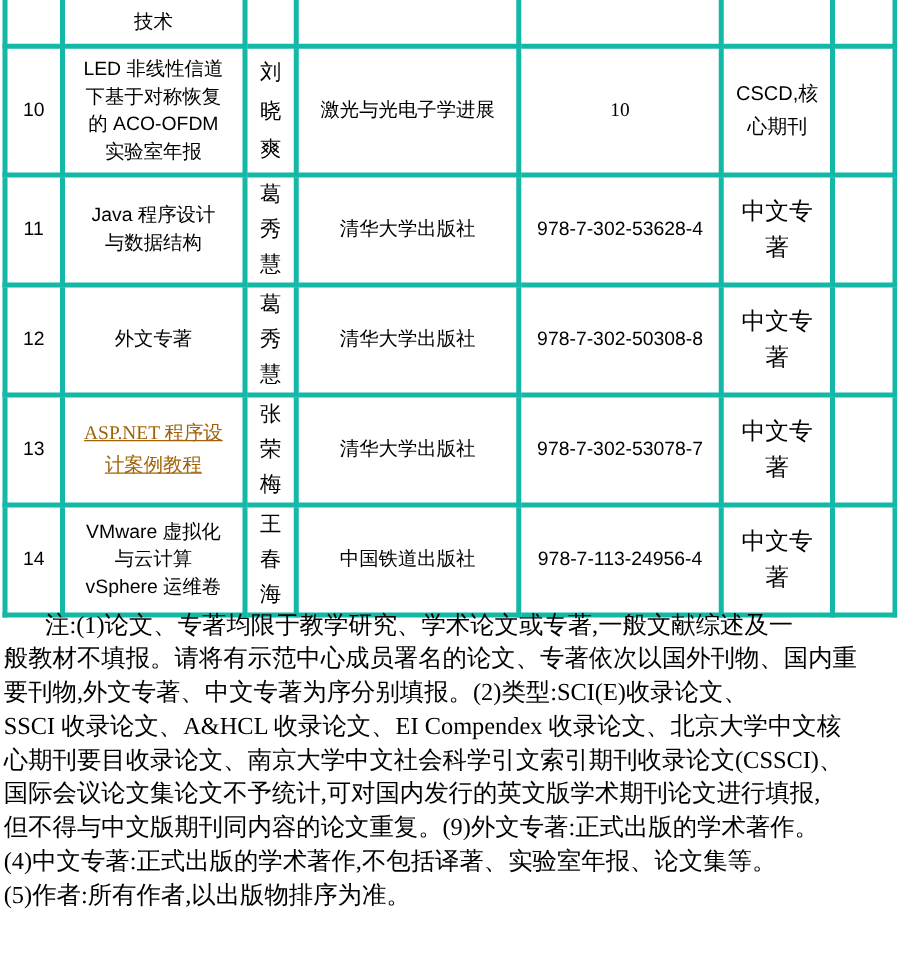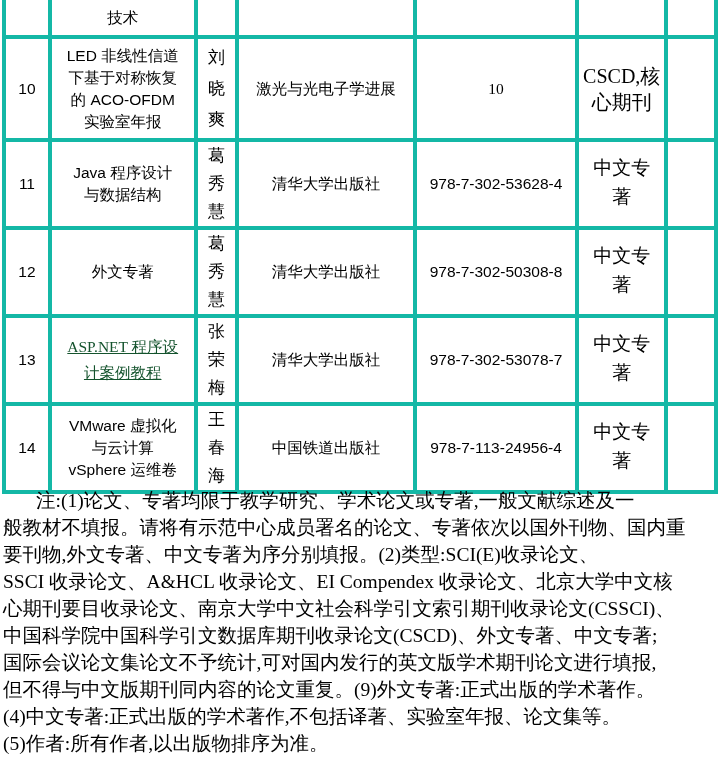--- a/index.html
+++ b/index.html
@@ -20,23 +20,23 @@
     overflow:hidden;
   }
   tr.cut td{border-top:none;}
   .left{text-align:left;padding-left:9px;}
   .serif{font-family:"Liberation Serif", serif;}
   .authors div{line-height:28px;font-size:17px;}
   tr.r10 .authors div{line-height:31px;}
   .title2{line-height:24px;}
   .code{font-size:16px;margin-top:24px;}
   .issue-num{font-family:"Liberation Serif", serif;font-size:20px;}
-  .cat-cn div{font-family:Liberation Mono, monospace;font-size:19px;line-height:29px;}
-  .cat-j div{font-size:20px;line-height:26px;font-family:Liberation Serif, serif;}
-  a.booklink{color:#14532d;cursor:pointer;}
+  .cat-cn div{font-family:Liberation Sans, sans-serif;font-size:19px;line-height:29px;}
+  .cat-j div{font-size:16px;line-height:26px;}
+  a.booklink{color:#a16207;cursor:pointer;}
   a.booklink div{text-decoration:underline;line-height:26px;}
   
   .notes{
     position:absolute;left:3px;top:487px;width:712px;
     font-family:"Liberation Serif", serif;
     font-size:19.5px;line-height:27px;color:#000;
   }
   .notes .ln{white-space:nowrap;}
   .notes .ln.indent{text-indent:33px;}
 </style>
@@ -174,20 +174,19 @@
     </tr>
   </tbody>
     </table>
 
   <div class="notes">
     <div class="ln indent">注:(1)论文、专著均限于教学研究、学术论文或专著,一般文献综述及一</div>
     <div class="ln">般教材不填报。请将有示范中心成员署名的论文、专著依次以国外刊物、国内重</div>
     <div class="ln">要刊物,外文专著、中文专著为序分别填报。(2)类型:SCI(E)收录论文、</div>
     <div class="ln">SSCI 收录论文、A&amp;HCL 收录论文、EI Compendex 收录论文、北京大学中文核</div>
     <div class="ln">心期刊要目收录论文、南京大学中文社会科学引文索引期刊收录论文(CSSCI)、</div>
-    <div class="ln">中国科学院中国科学引文数据库期刊收录论文(CSCD)、外文专著、中文专著;</div>
     <div class="ln">国际会议论文集论文不予统计,可对国内发行的英文版学术期刊论文进行填报,</div>
     <div class="ln">但不得与中文版期刊同内容的论文重复。(9)外文专著:正式出版的学术著作。</div>
     <div class="ln">(4)中文专著:正式出版的学术著作,不包括译著、实验室年报、论文集等。</div>
     <div class="ln">(5)作者:所有作者,以出版物排序为准。</div>
   </div>
 
 </div>
 
 </body></html>

